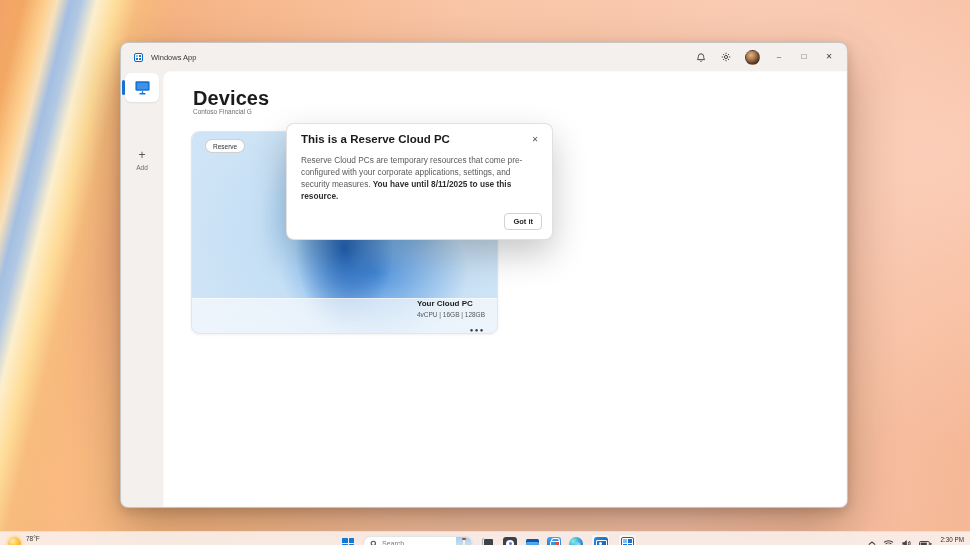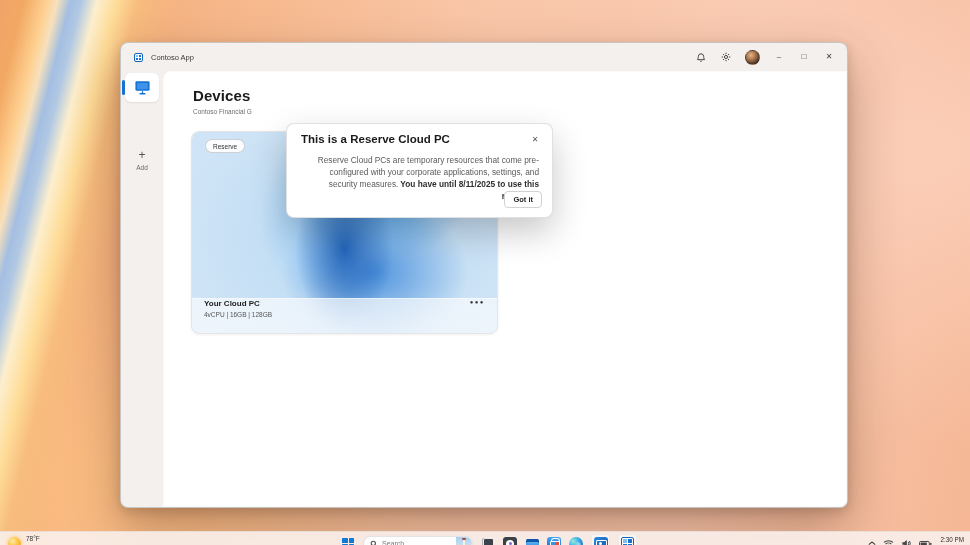--- a/index.html
+++ b/index.html
@@ -58,51 +58,51 @@
     border-radius:6px; box-shadow:0 1px 2px rgba(0,0,0,.08); display:flex; align-items:center; justify-content:center; }
   .nav-accent { position:absolute; left:1px; top:9px; width:2.5px; height:15px; border-radius:2px; background:#1573d6; }
   .add-btn { position:absolute; left:0; top:78px; width:42px; text-align:center; color:#5c5c5c; }
   .add-plus { font-size:12px; line-height:12px; color:#555; font-weight:300; }
   .add-label { font-size:6.5px; color:#6b6b6b; margin-top:3px; }
 
   
   .content { position:absolute; left:42px; top:28px; right:0; bottom:0; background:#fff;
     border-top-left-radius:8px; border-bottom-right-radius:7px; border-bottom-left-radius:0;
     box-shadow: inset 0 0 0 .5px rgba(0,0,0,.04); }
-  .page-title { position:absolute; left:30px; top:16px; font-size:15px; font-weight:700; color:#1b1b1b; letter-spacing:.1px; }
+  .page-title { position:absolute; left:30px; top:16px; font-size:20px; font-weight:700; color:#1b1b1b; letter-spacing:.1px; }
   .page-subtitle { position:absolute; left:30px; top:37px; font-size:6.5px; color:#6e6e6e; }
 
   
   .pc-card { position:absolute; left:28px; top:60px; width:307px; height:203px; border-radius:8px;
     overflow:hidden; border:.5px solid rgba(0,0,0,.10); box-shadow:0 1px 3px rgba(0,0,0,.06); }
   .pc-image { position:absolute; inset:0; 
     background:
       radial-gradient(70px 110px at 50% 58%, rgba(16,84,175,.85), rgba(16,84,175,0) 70%),
       radial-gradient(110px 70px at 63% 38%, rgba(96,175,242,.95), rgba(96,175,242,0) 72%),
       radial-gradient(85px 120px at 42% 42%, rgba(150,205,250,.95), rgba(150,205,250,0) 70%),
       radial-gradient(130px 95px at 60% 70%, rgba(45,125,215,.75), rgba(45,125,215,0) 72%),
       radial-gradient(60px 60px at 52% 50%, rgba(230,245,255,.9), rgba(230,245,255,0) 75%),
       radial-gradient(200px 170px at 52% 52%, #b9d9f3, #cfe4f6 85%);
   }
   .reserve-badge { position:absolute; left:13px; top:7px; padding:2.5px 7px; background:rgba(255,255,255,.92);
     border:.5px solid rgba(0,0,0,.18); border-radius:8px; font-size:6.5px; color:#333; }
   .pc-footer { position:absolute; left:0; right:0; bottom:0; height:35px; padding:0 12px;
     background:rgba(250,252,254,.68); backdrop-filter:blur(8px); -webkit-backdrop-filter:blur(8px);
-    display:flex; align-items:flex-start; justify-content:space-between; border-top:.5px solid rgba(255,255,255,.5); }
+    display:flex; align-items:flex-end; justify-content:space-between; border-top:.5px solid rgba(255,255,255,.5);flex-direction:column; }
   .pc-name { font-size:8px; font-weight:700; color:#222; }
   .pc-specs { font-size:6.5px; color:#555; margin-top:2.5px; }
   .pc-menu { font-size:6px; letter-spacing:1.5px; color:#3a3a3a; cursor:default; }
 
   
-  .dialog { position:absolute; left:123px; top:52px; width:267px; height:95px; background:#fff;
+  .dialog { position:absolute; left:123px; top:52px; width:267px; height:117px; background:#fff;
     border-radius:8px; border:.5px solid rgba(0,0,0,.12); box-shadow:0 14px 34px rgba(0,0,0,.22); }
   .dialog-title { position:absolute; left:14px; top:9px; font-size:11.5px; font-weight:600; color:#1a1a1a; }
   .dialog-close { position:absolute; right:11px; top:9px; font-size:8px; color:#5a5a5a; width:12px; height:12px;
     display:flex; align-items:center; justify-content:center; }
-  .dialog-body { position:absolute; left:24px; top:30px; width:228px; font-size:8.3px; line-height:12px; color:#5a5a5a;text-align:right; }
+  .dialog-body { position:absolute; left:14px; top:30px; width:228px; font-size:8.3px; line-height:12px; color:#5a5a5a; }
   .dialog-body b { color:#2f2f2f; margin-left:2px; }
   .got-it { position:absolute; right:10px; bottom:9px; padding:3px 8px 3.5px; background:#fff;
     border:.75px solid #d2d2d2; border-radius:4px; font-size:7.5px; font-weight:600; color:#1f1f1f;text-align:right; }
 
   
   #taskbar { position:absolute; left:0; right:0; bottom:0; height:14px;
     background:rgba(249,239,235,.9); backdrop-filter:blur(10px); -webkit-backdrop-filter:blur(10px);
     border-top:.5px solid rgba(0,0,0,.05); }
   .weather { position:absolute; left:8px; top:3px; display:flex; align-items:center; gap:5px; }
   .sun { width:13px; height:13px; border-radius:50%;
@@ -171,21 +171,21 @@
 
   <div id="app-window">
 
     <div class="titlebar">
       <div class="app-icon-s winpane">
           <i></i>
           <i></i>
           <i></i>
           <i></i>
         </div>
-      <span class="titlebar-title">Contoso App</span>
+      <span class="titlebar-title">Windows App</span>
       <div class="titlebar-right">
         <span class="tb-btn">
           <svg class="line-ic" width="10" height="11" viewBox="0 0 14 14" fill="none" stroke="#4a4a4a" stroke-width="1">
             <path d="M7 1.8a3.7 3.7 0 0 0-3.7 3.7c0 3.1-1.4 4.5-1.4 4.5h10.2s-1.4-1.4-1.4-4.5A3.7 3.7 0 0 0 7 1.8z"></path>
             <path d="M5.7 11.6a1.4 1.4 0 0 0 2.6 0"></path>
           </svg>
         </span>
         <span class="tb-btn">
           <svg class="line-ic" width="10" height="10" viewBox="0 0 14 14" fill="none" stroke="#4a4a4a" stroke-width="1">
             <circle cx="7" cy="7" r="2.2"></circle>

